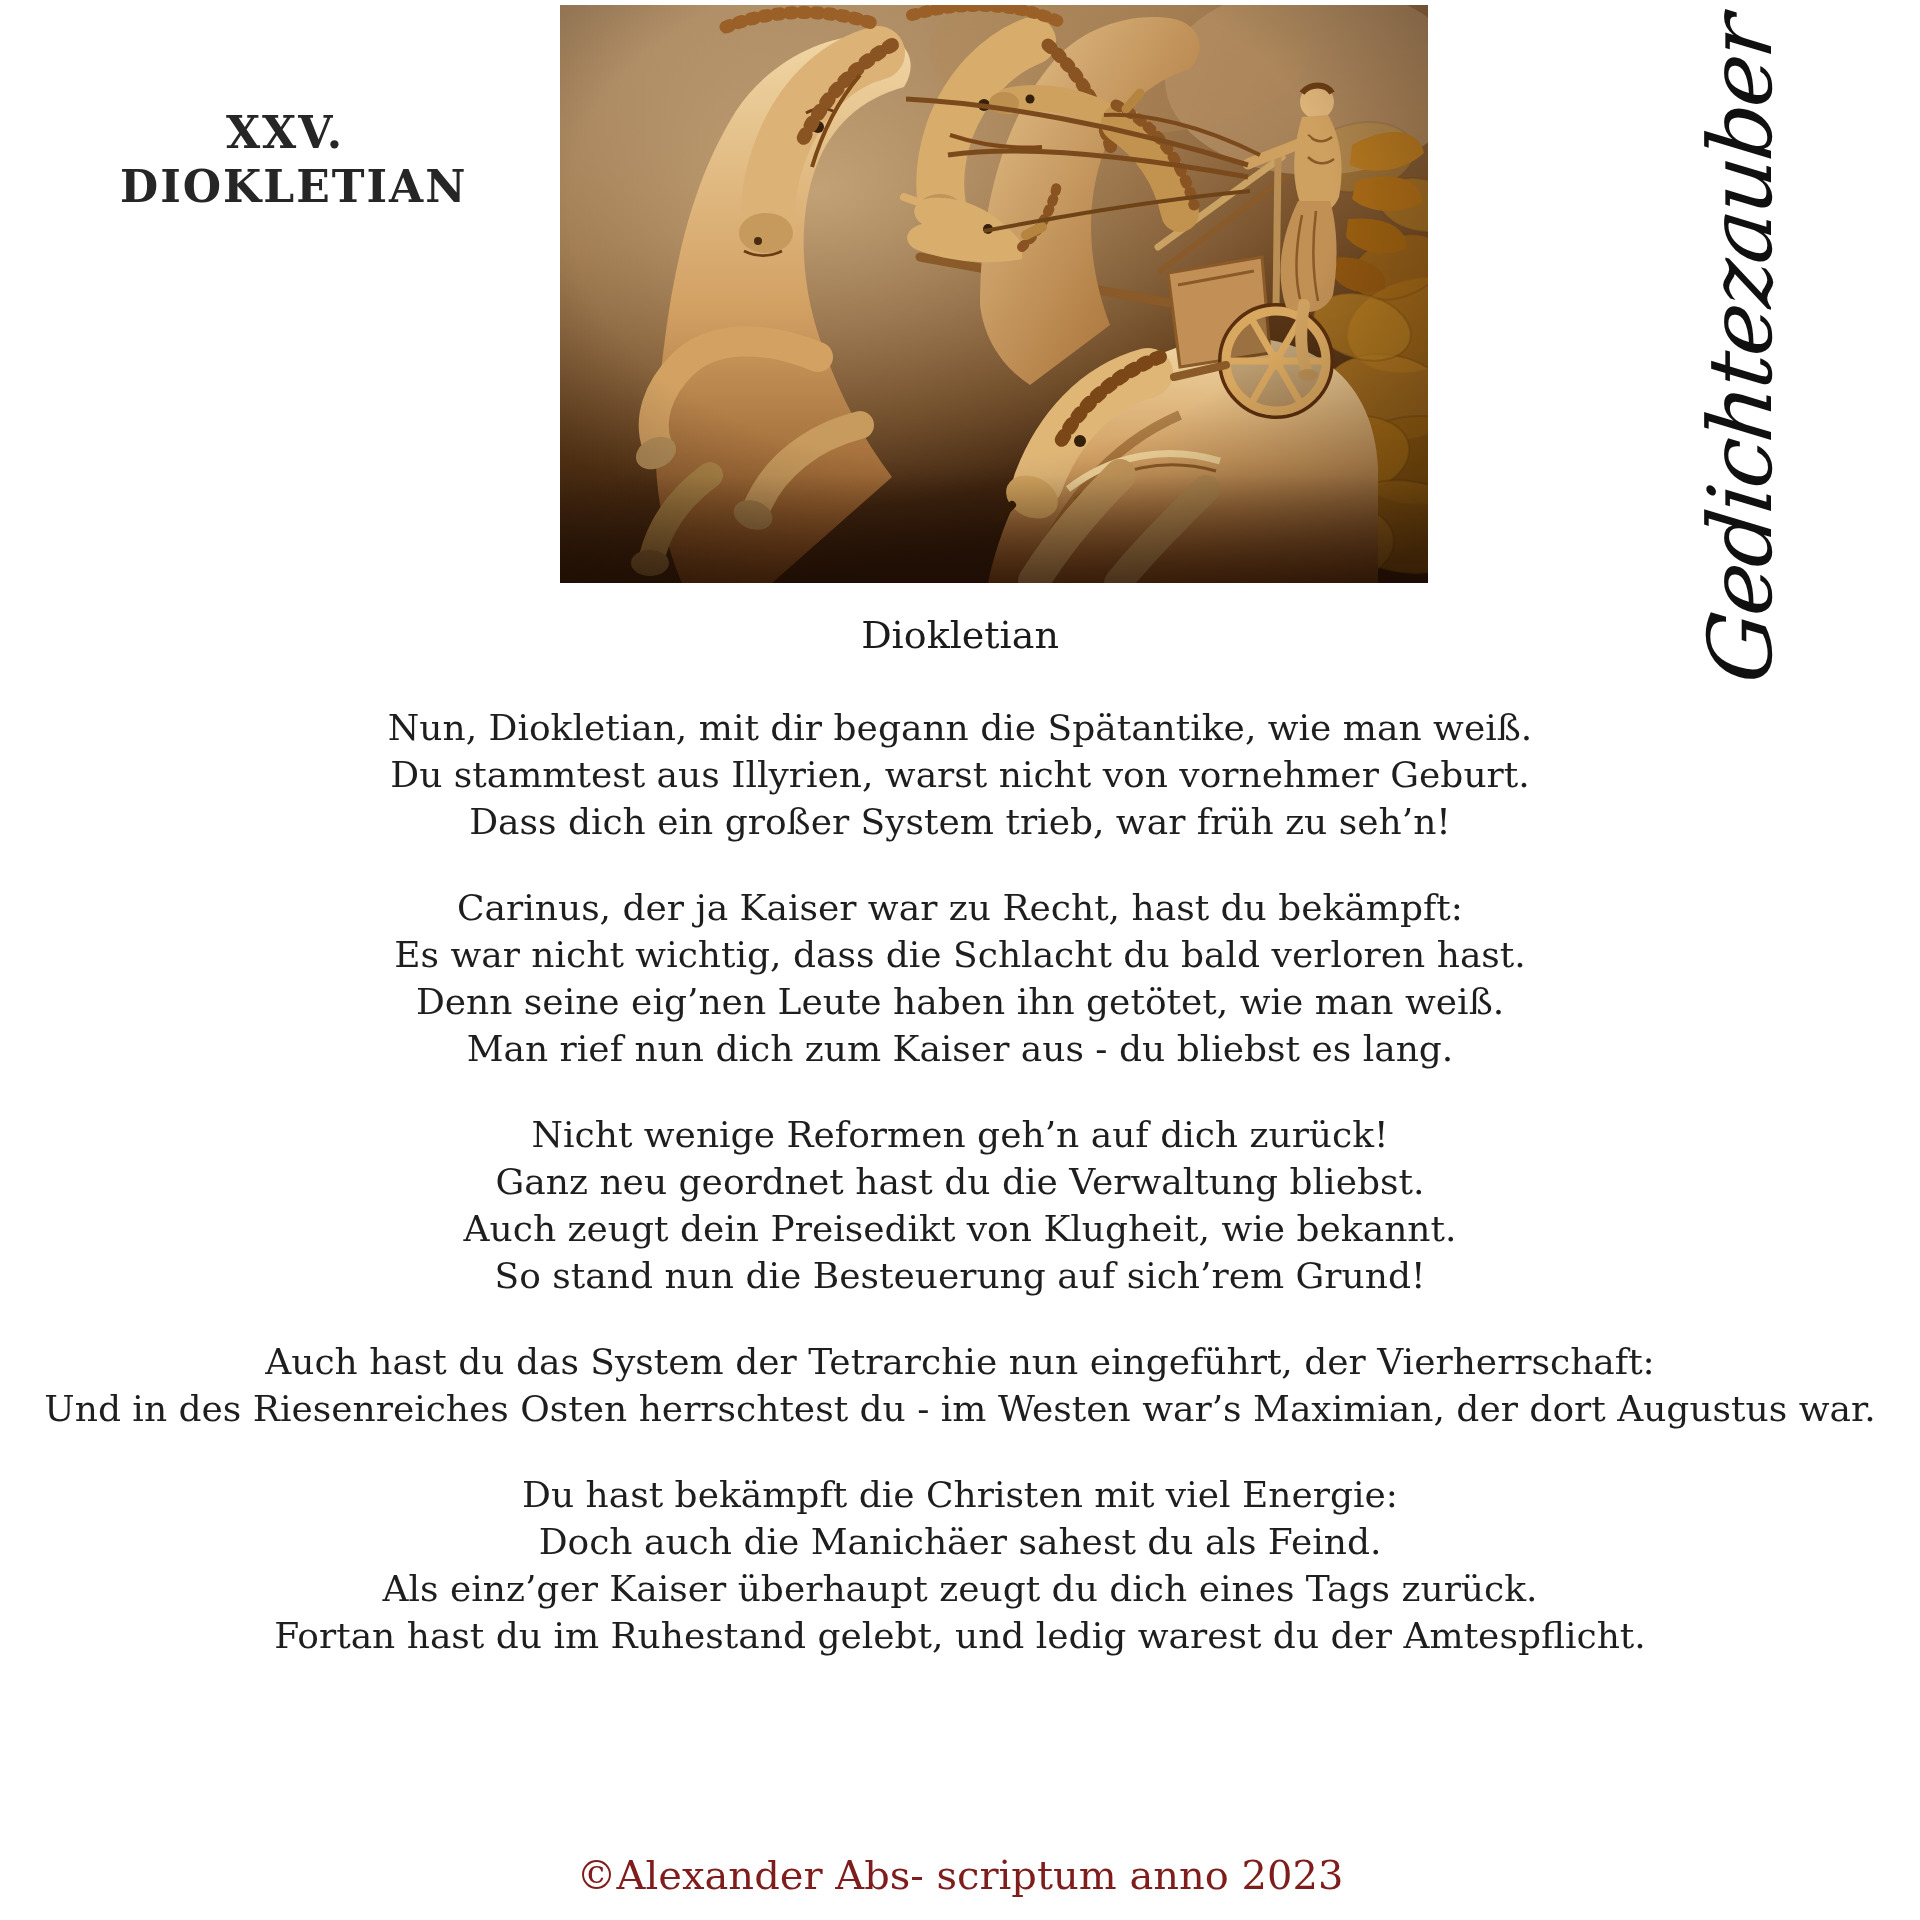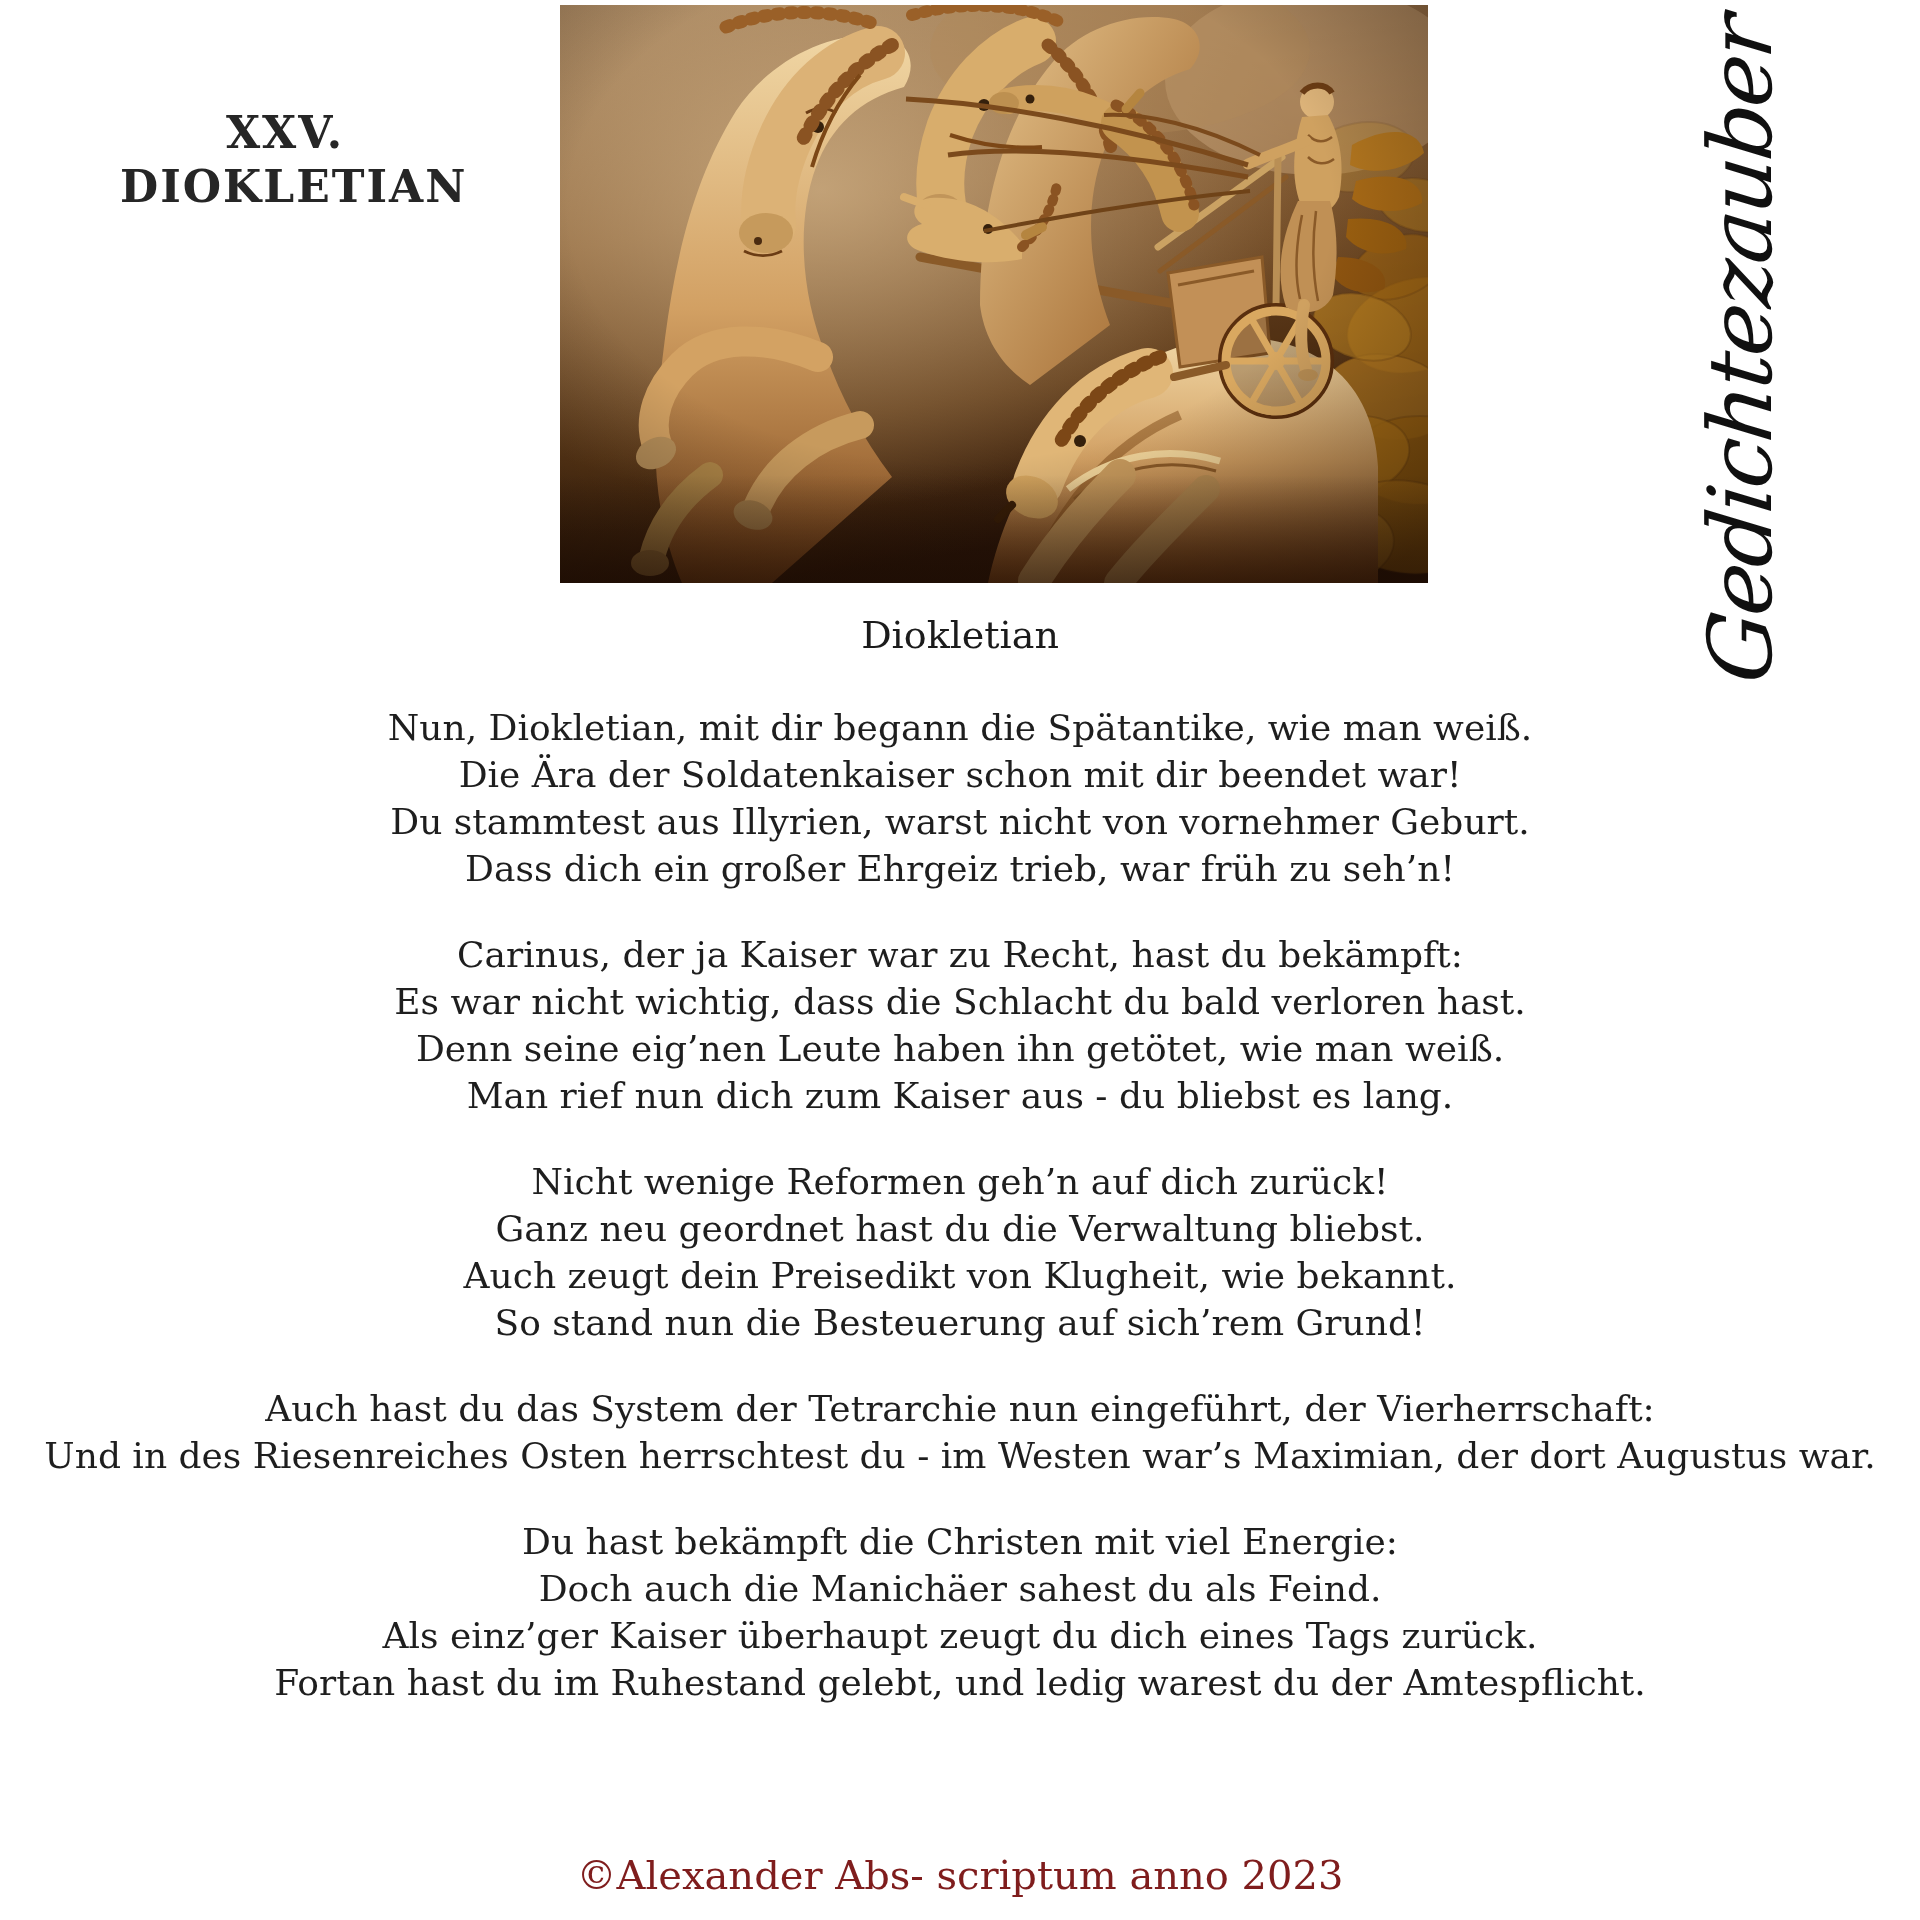--- a/index.html
+++ b/index.html
@@ -266,23 +266,22 @@
       <rect width="868" height="578" fill="url(#vign)"></rect>
       <rect y="470" width="868" height="108" fill="url(#bottomShade)"></rect>
     </svg>
   </figure>
 
   <div class="caption">Diokletian</div>
 
   <main class="poem">
     <div class="stanza">
       <span class="line">Nun, Diokletian, mit dir begann die Spätantike, wie man weiß.</span>
-      <span class="line">Die Ära der Soldatenkaiser schon mit dir beendet war!</span>
       <span class="line">Du stammtest aus Illyrien, warst nicht von vornehmer Geburt.</span>
-      <span class="line">Dass dich ein großer Ehrgeiz trieb, war früh zu seh’n!</span>
+      <span class="line">Dass dich ein großer System trieb, war früh zu seh’n!</span>
     </div>
     <div class="stanza">
       <span class="line">Carinus, der ja Kaiser war zu Recht, hast du bekämpft:</span>
       <span class="line">Es war nicht wichtig, dass die Schlacht du bald verloren hast.</span>
       <span class="line">Denn seine eig’nen Leute haben ihn getötet, wie man weiß.</span>
       <span class="line">Man rief nun dich zum Kaiser aus - du bliebst es lang.</span>
     </div>
     <div class="stanza">
       <span class="line">Nicht wenige Reformen geh’n auf dich zurück!</span>
       <span class="line">Ganz neu geordnet hast du die Verwaltung bliebst.</span>

